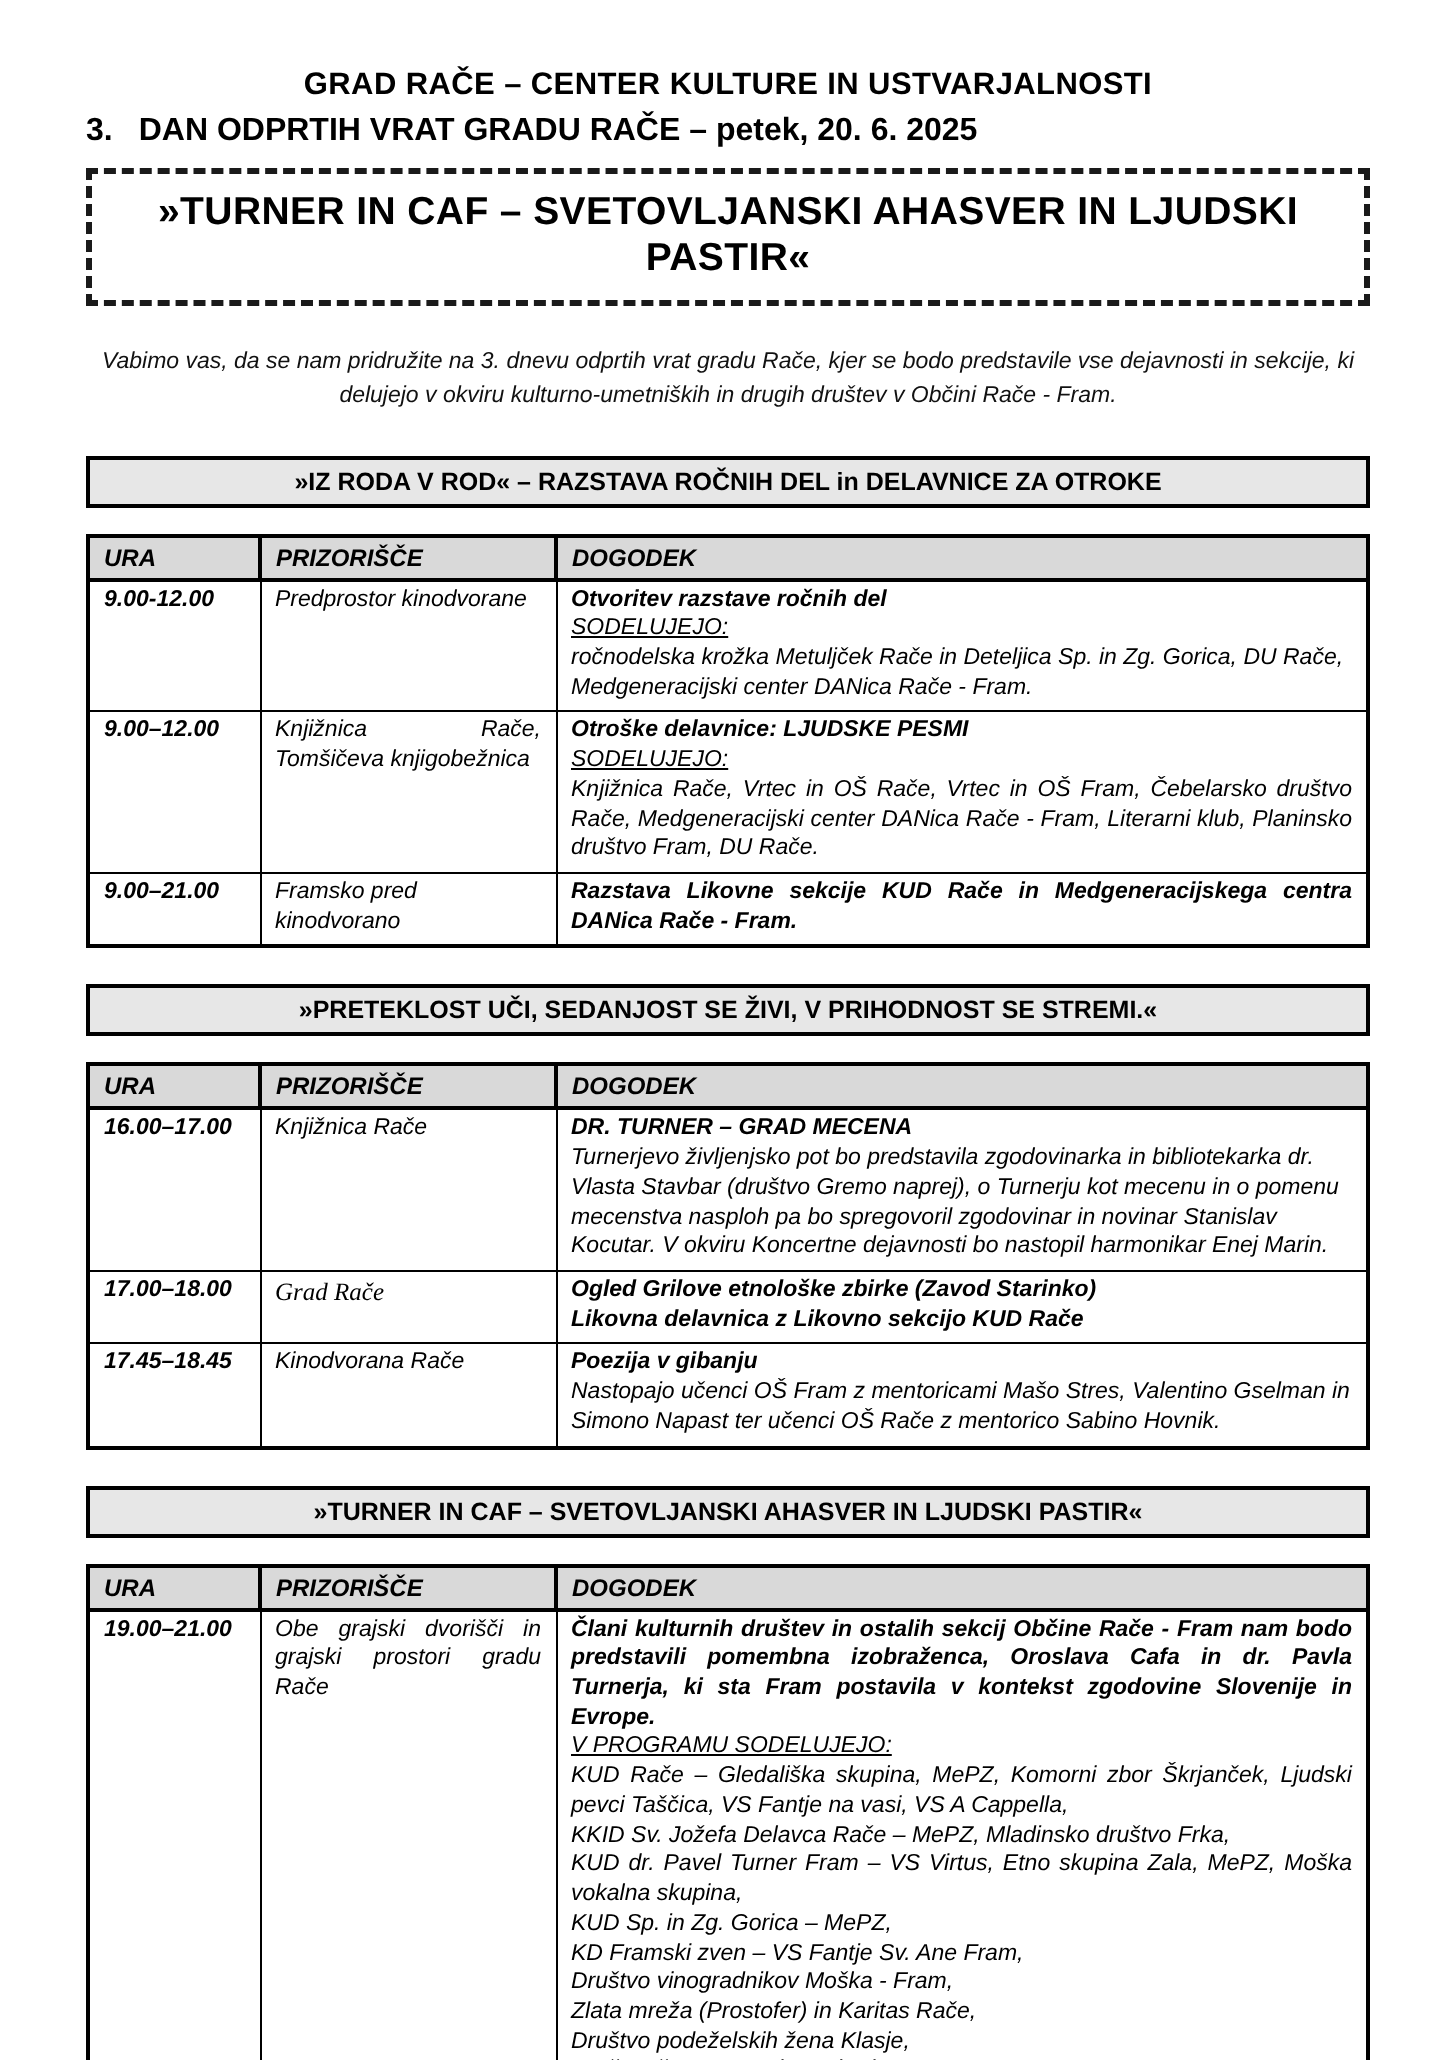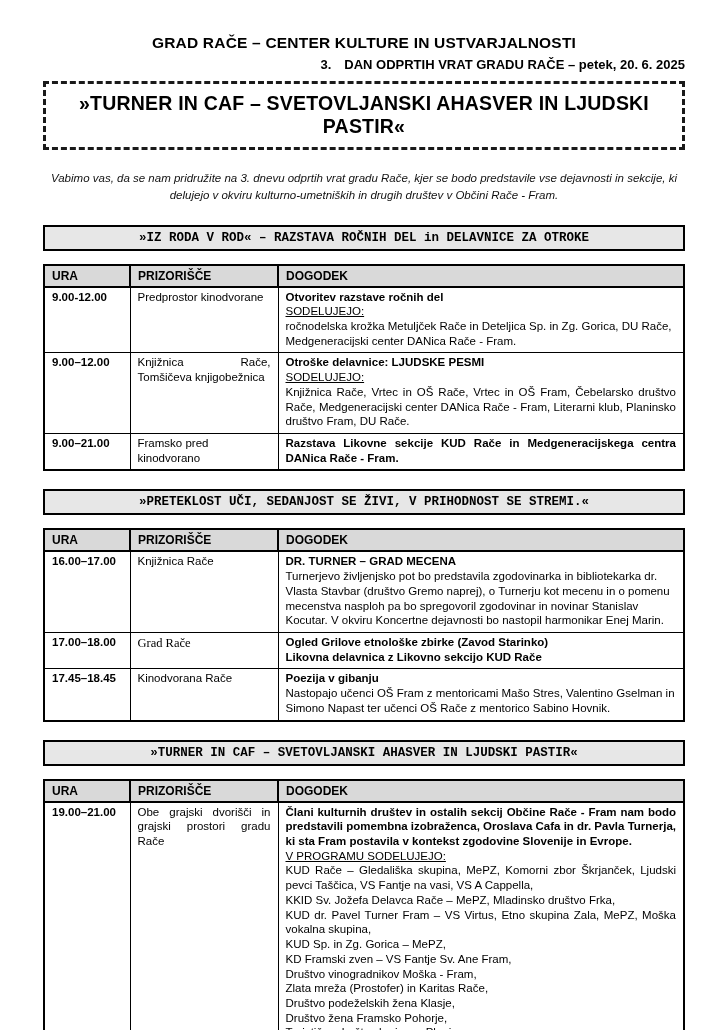--- a/index.html
+++ b/index.html
@@ -21,22 +21,22 @@
   }
   
   .hdr-line1 {
     text-align: center;
     font-size: 15.5px;
     font-weight: bold;
     letter-spacing: 0.2px;
     margin: 0 0 5px 0;
   }
   .hdr-line2 {
-    text-align: right;
-    font-size: 13px;
+    text-align: left;
+    font-size: 16px;
     font-weight: bold;
     margin: 0 0 9px 0;
   }
   .hdr-line2 .num { margin-right: 13px; }
   .banner {
     border: 3px dashed #1a1a1a;
     padding: 8px 4px 9px 4px;
     text-align: center;
     font-size: 19.5px;
     font-weight: bold;
@@ -53,29 +53,29 @@
   }
   
   .section-bar {
     border: 2px solid #000;
     background: #e7e7e7;
     text-align: center;
     font-weight: bold;
     font-size: 12.5px;
     padding: 4px 2px;
     margin: 18px 0 13px 0;
-    font-family: Liberation Mono, monospace;
   }
   
   table.sched {
     width: 100%;
     border-collapse: collapse;
     border: 2.5px solid #000;
     font-size: 11.5px;
     margin-bottom: 4px;
+    font-style: italic;
   }
   table.sched col.c1 { width: 86px; }
   table.sched col.c2 { width: 148px; }
   table.sched th {
     background: #d9d9d9;
     border: 2px solid #000;
     text-align: left;
     font-size: 12px;
     padding: 3px 7px;
   }

